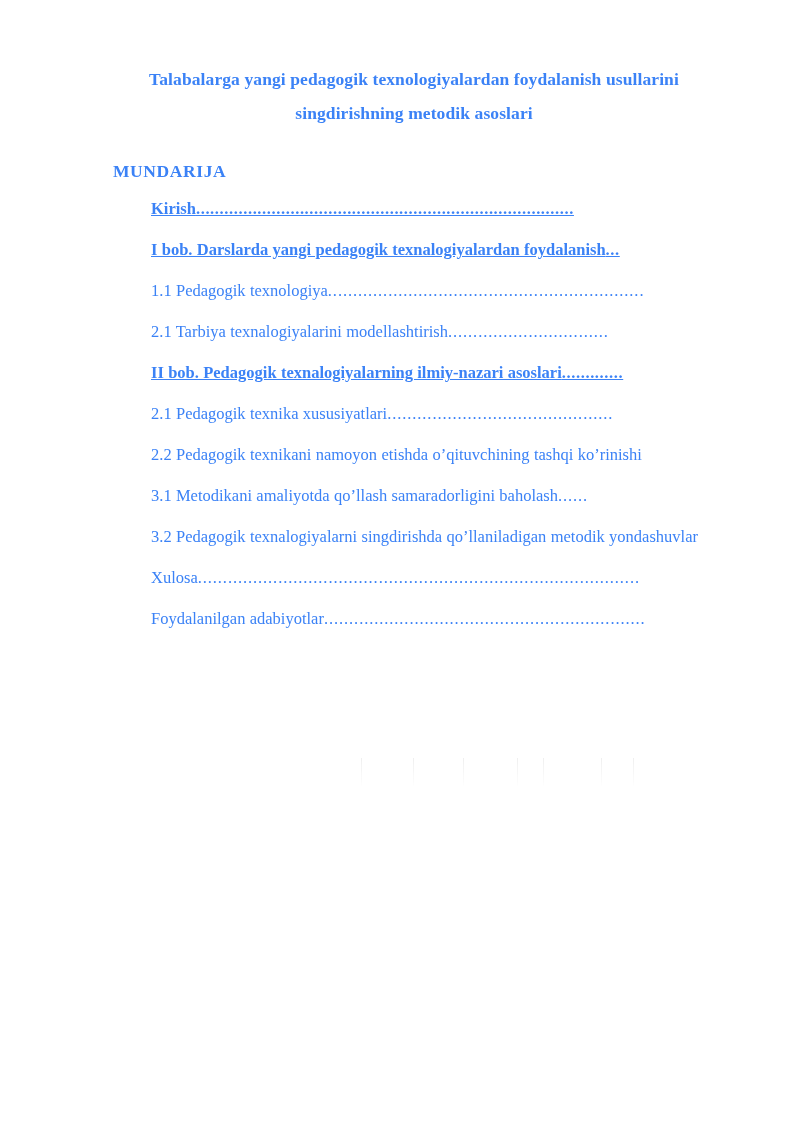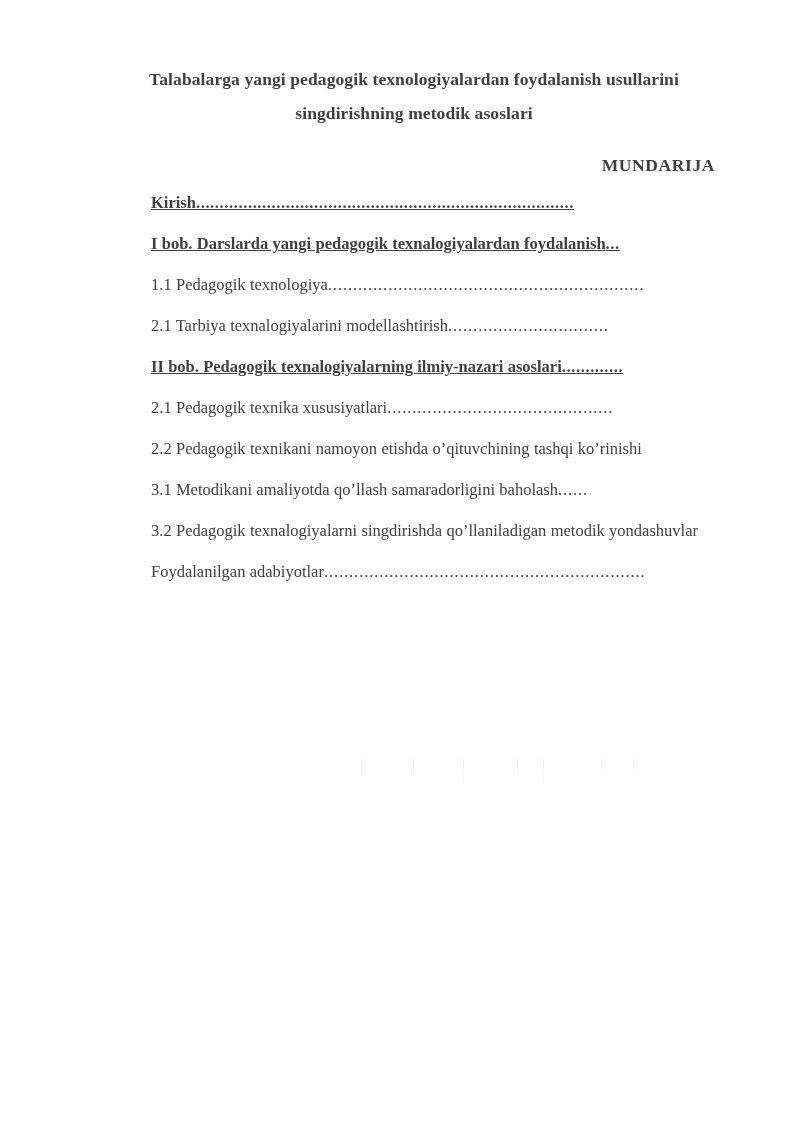--- a/index.html
+++ b/index.html
@@ -8,21 +8,21 @@
     background: #ffffff;
   }
   .page {
     position: relative;
     width: 800px;
     height: 1131px;
     background: #ffffff;
     margin: 0 auto;
     overflow: hidden;
     font-family: "Liberation Serif", "DejaVu Serif", serif;
-    color: #404040;
+    color: #3b82f6;
     -webkit-font-smoothing: antialiased;
   }
   .content {
     position: absolute;
     left: 113px;
     top: 62px;
     width: 602px;
   }
 
   
@@ -32,23 +32,23 @@
     line-height: 34px;
     text-align: center;
     letter-spacing: 0.1px;
     margin: 0 auto;
     width: 582px;
   }
   .mundarija {
     font-weight: bold;
     font-size: 17.5px;
     line-height: 30px;
-    text-align: right;
+    text-align: left;
     letter-spacing: 0.6px;
-    margin-top: 20px;
+    margin-top: 26px;
     margin-bottom: 6px;
   }
 
   
   .toc {
     margin-top: 12px;
   }
   .toc-entry {
     font-size: 16.5px;
     line-height: 21px;
@@ -135,20 +135,23 @@
 
 
       <div class="toc-entry">
         <span>3.1 Metodikani amaliyotda qo’llash samaradorligini baholash</span><span class="leader">......</span>
       </div>
 
       <div class="toc-entry wrap">
         <span>3.2 Pedagogik texnalogiyalarni singdirishda qo’llaniladigan metodik yondashuvlar</span><span class="leader"></span>
       </div>
 
+      <div class="toc-entry">
+        <span>Xulosa</span><span class="leader">........................................................................................</span>
+      </div>
 
       <div class="toc-entry">
         <span>Foydalanilgan adabiyotlar</span><span class="leader">................................................................</span>
       </div>
 
     </div>
   </div>
 
   <div class="streaks">
     <div class="streak" style="left:6px"></div>

